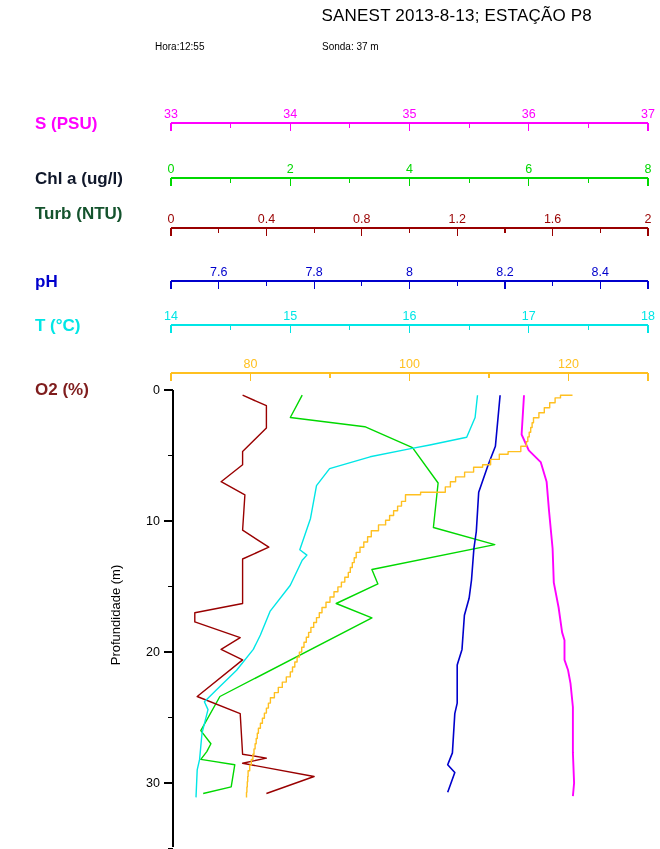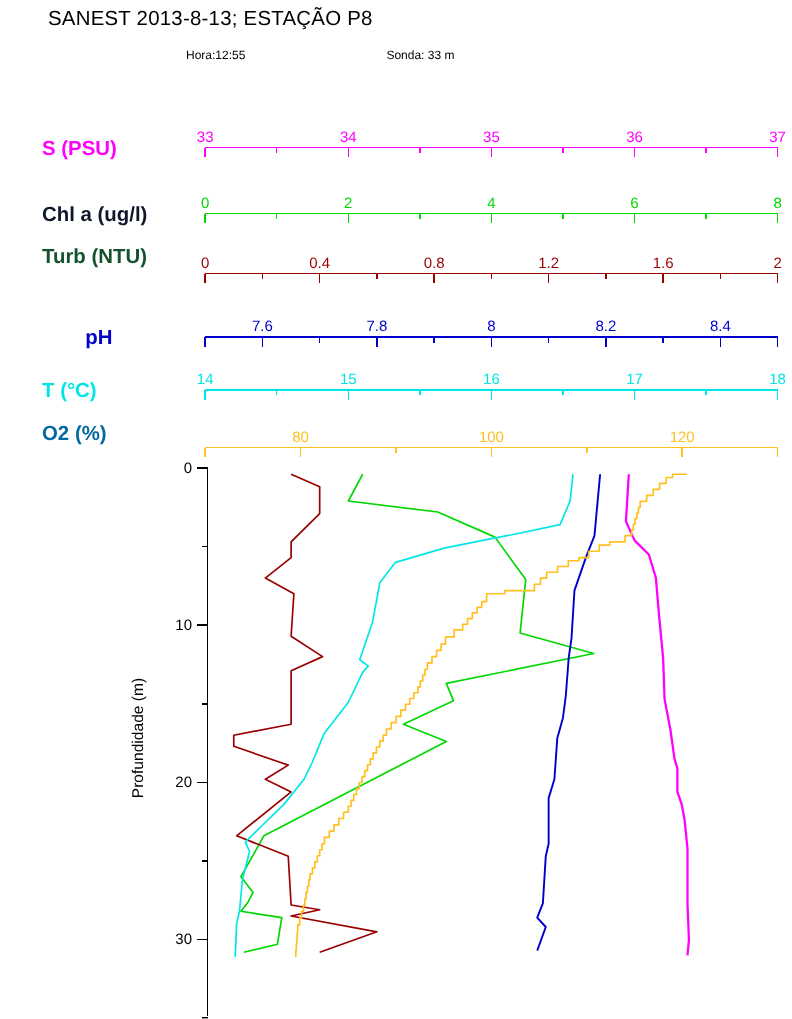--- a/index.html
+++ b/index.html
@@ -1,42 +1,42 @@
 <!DOCTYPE html>
 <html><head>
 <meta charset="utf-8">
 <style>
   html,body{margin:0;padding:0;background:#ffffff;}
   .page{position:relative;width:660px;height:849px;background:#ffffff;overflow:hidden;
         font-family:"Liberation Sans",sans-serif;color:#000;}
-  .title{position:absolute;left:0;top:6px;width:592px;text-align:left;
-         font-size:17px;letter-spacing:0.2px;padding-left:40px;}
+  .title{position:absolute;left:0;top:6px;width:592px;text-align:right;
+         font-size:17px;letter-spacing:0.2px;}
   .subline{position:absolute;top:41px;font-size:10px;}
   .hora{left:155px;}
   .sonda{left:322px;}
   .axis-label{position:absolute;left:35px;font-size:17px;font-weight:bold;white-space:nowrap;}
   .ylabel{position:absolute;left:115px;top:615px;transform:translate(-50%,-50%) rotate(-90deg);
           font-size:13px;white-space:nowrap;}
   svg{position:absolute;left:0;top:0;}
   svg text{font-family:"Liberation Sans",sans-serif;}
 </style>
 </head>
 <body>
 
 <div class="page">
   <div class="title">SANEST 2013-8-13; ESTAÇÃO P8</div>
   <div class="subline hora">Hora:12:55</div>
-  <div class="subline sonda">Sonda: 33 m</div>
+  <div class="subline sonda">Sonda: 37 m</div>
 
   <div class="axis-label" style="top:114px;color:#FF00FF;">S (PSU)</div>
   <div class="axis-label" style="top:169px;color:#0f172a;">Chl a (ug/l)</div>
   <div class="axis-label" style="top:204px;color:#14532d;">Turb (NTU)</div>
-  <div class="axis-label" style="top:272px;color:#0000CC;margin-left:36px;">pH</div>
+  <div class="axis-label" style="top:272px;color:#0000CC;">pH</div>
   <div class="axis-label" style="top:316px;color:#00E6E6;text-align:center;">T (°C)</div>
-  <div class="axis-label" style="top:352px;color:#0369a1;">O2 (%)</div>
+  <div class="axis-label" style="top:380px;color:#7f1d1d;">O2 (%)</div>
 
   <div class="ylabel">Profundidade (m)</div>
 
   <svg id="chart-svg" width="660" height="849" viewBox="0 0 660 849">
       <line x1="171" y1="123" x2="648" y2="123" stroke="#FF00FF" stroke-width="1.3" shape-rendering="crispEdges"></line>
       <line x1="171" y1="123" x2="171" y2="131" stroke="#FF00FF" stroke-width="1.2" shape-rendering="crispEdges"></line>
       <text x="171" y="118" fill="#FF00FF" font-size="12.5" text-anchor="middle">33</text>
       <line x1="230.625" y1="123" x2="230.625" y2="127.5" stroke="#FF00FF" stroke-width="1.2" shape-rendering="crispEdges"></line>
       <line x1="290.25" y1="123" x2="290.25" y2="131" stroke="#FF00FF" stroke-width="1.2" shape-rendering="crispEdges"></line>
       <text x="290.25" y="118" fill="#FF00FF" font-size="12.5" text-anchor="middle">34</text>

